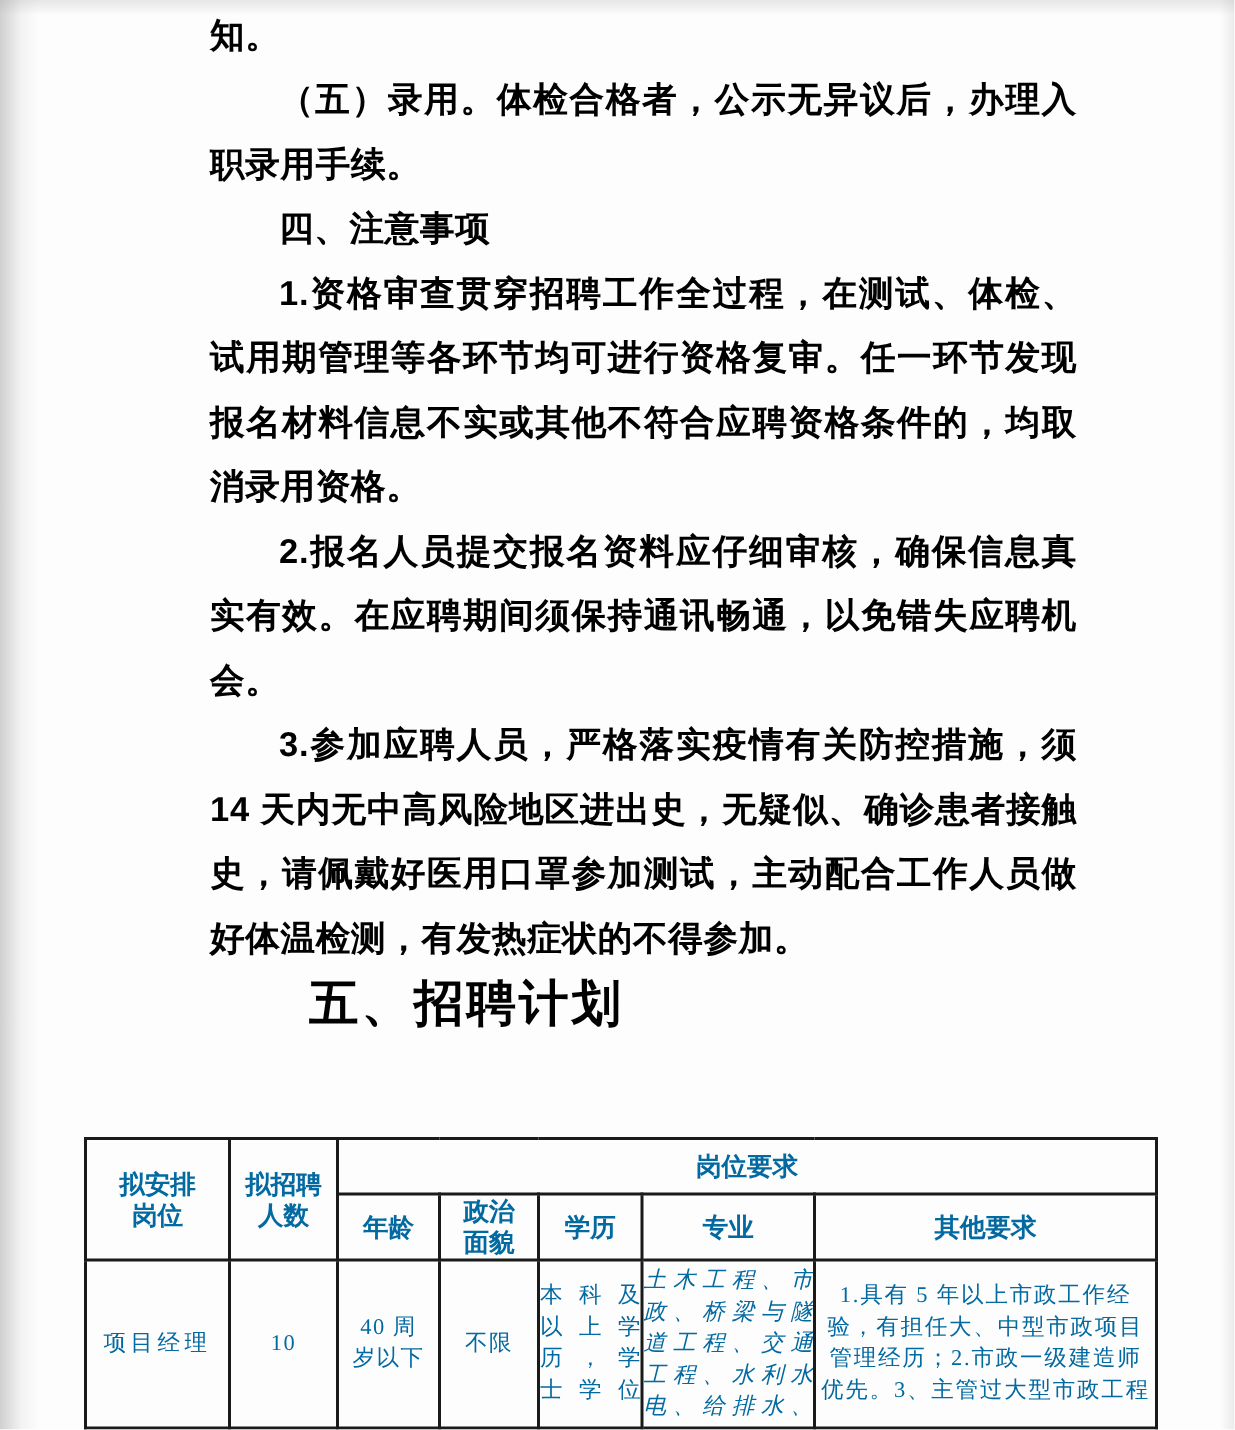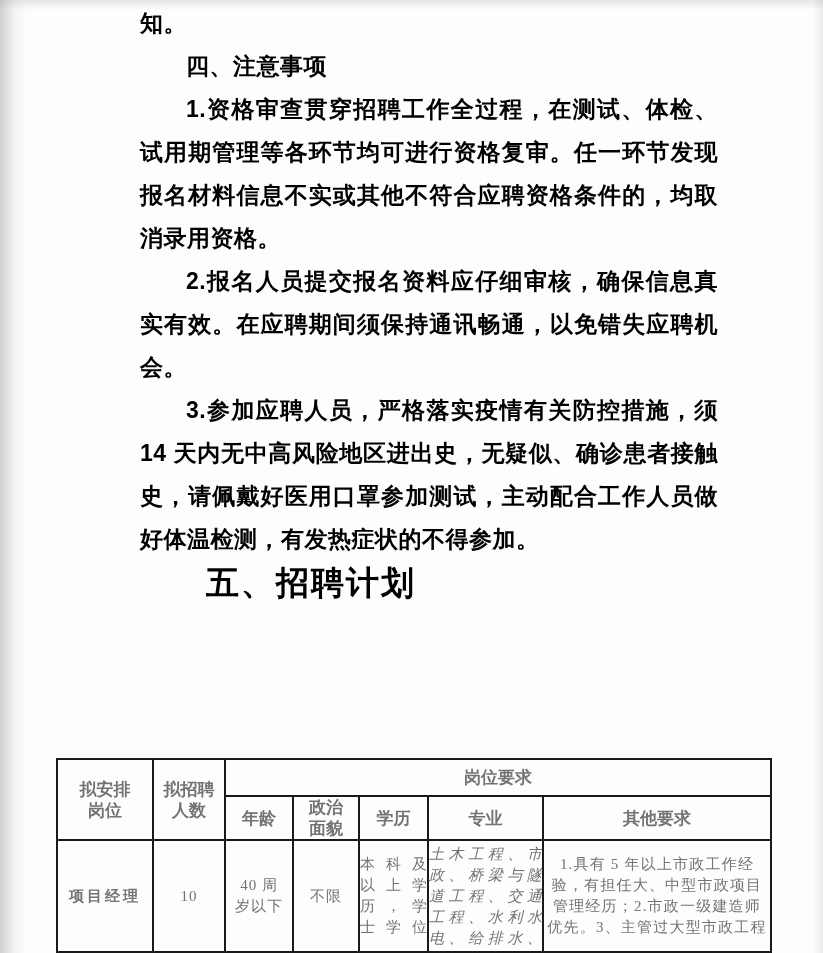--- a/index.html
+++ b/index.html
@@ -44,39 +44,39 @@
   .h5-title { font-size: 33px; letter-spacing: 2px; }
 
   
   .plan-table {
     position: absolute;
     left: 56px; top: 758px;
     width: 714px;
     border-collapse: collapse;
     table-layout: fixed;
     font-family: "Liberation Serif", serif;
-    color: #737373;
+    color: #0369a1;
   }
   .plan-table td {
     border: 2px solid #1a1a1a;
     text-align: center;
     vertical-align: middle;
     overflow: hidden;
     padding: 0;
   }
   .th {
     font-weight: 700;
     font-size: 17px;
     line-height: 21px;
   }
   .pre { white-space: pre-line; }
   .row-h1 td { height: 35px; }
   .row-h2 td { height: 42px; }
   .row-body td { height: 110px; font-size: 15px; line-height: 21px; }
-  .cell-position { letter-spacing: 3px; font-weight: bold; }
+  .cell-position { letter-spacing: 3px; }
   .cell-count, .cell-age, .cell-political { letter-spacing: 1px; }
   .cell-age { line-height: 22px; }
   .cell-education {
     line-height: 22px;
     padding: 0 9px;
     text-align: justify;
     text-align-last: justify;
     margin-top: 12px;
   }
   .cell-major {
@@ -96,20 +96,21 @@
 </head>
 <body>
 
 <div class="page">
   <div class="edge-left"></div>
   <div class="edge-top"></div>
   <div class="edge-right"></div>
 
   <div class="text-col">
     <p>知。</p>
+    <p class="indent">（五）录用。体检合格者，公示无异议后，办理入职录用手续。</p>
     <p class="indent">四、注意事项</p>
     <p class="indent">1.资格审查贯穿招聘工作全过程，在测试、体检、试用期管理等各环节均可进行资格复审。任一环节发现报名材料信息不实或其他不符合应聘资格条件的，均取消录用资格。</p>
     <p class="indent">2.报名人员提交报名资料应仔细审核，确保信息真实有效。在应聘期间须保持通讯畅通，以免错失应聘机会。</p>
     <p class="indent">3.参加应聘人员，严格落实疫情有关防控措施，须 14 天内无中高风险地区进出史，无疑似、确诊患者接触史，请佩戴好医用口罩参加测试，主动配合工作人员做好体温检测，有发热症状的不得参加。</p>
     <p class="indent h5-title">五、招聘计划</p>
   </div>
 
   <table class="plan-table">
     <colgroup>
       <col style="width:96px">

